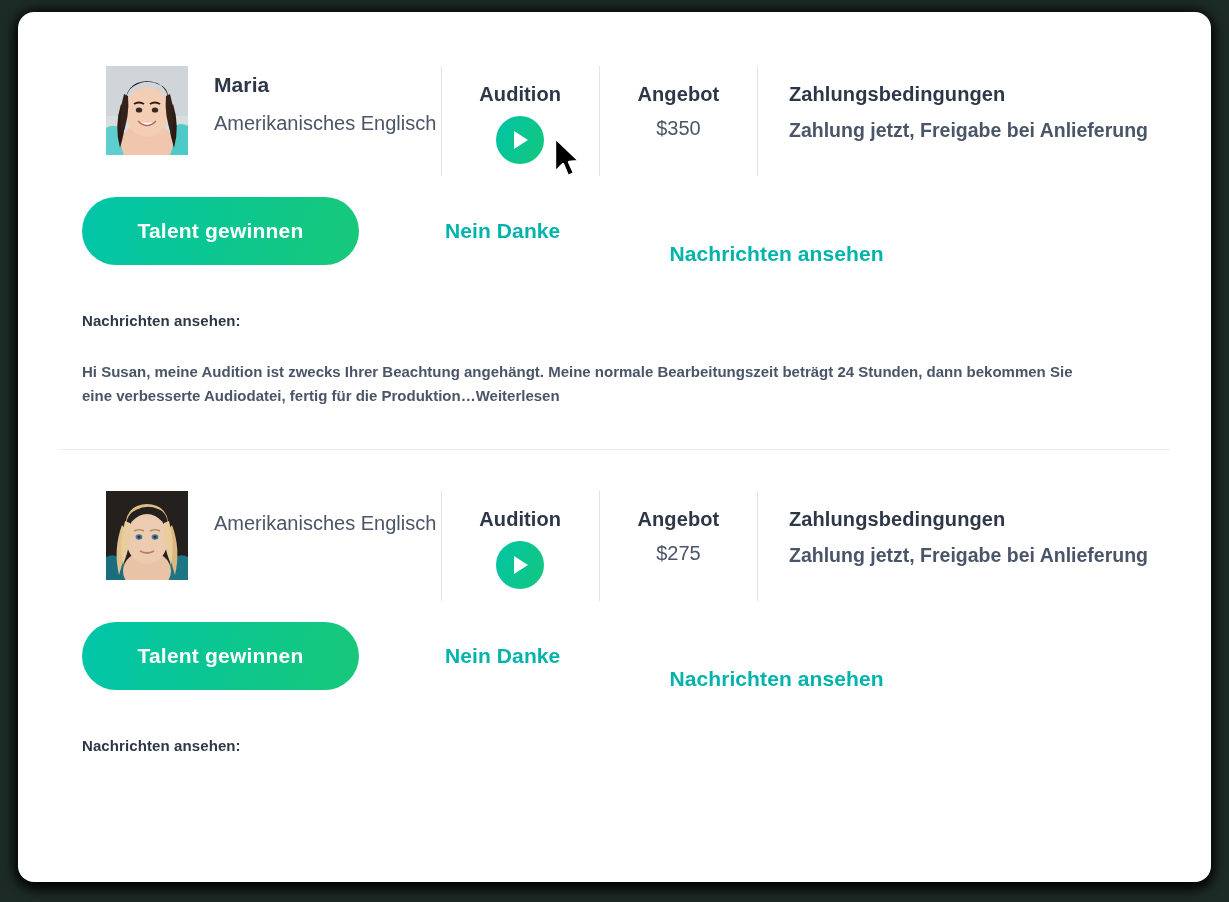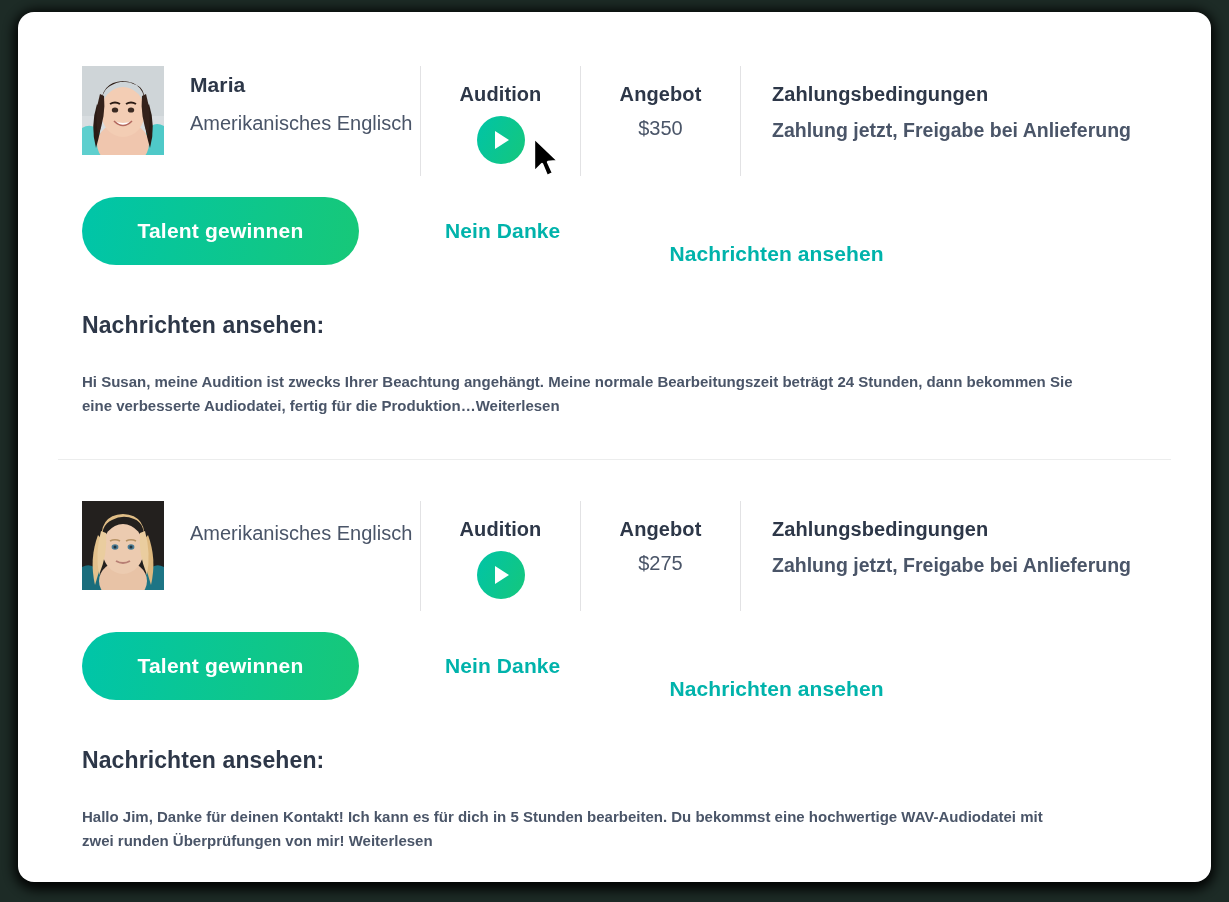--- a/index.html
+++ b/index.html
@@ -31,21 +31,21 @@
     overflow: hidden;
   }
 
   .talent-block { position: relative; width: 100%; }
 
   
   .info-row {
     position: relative;
     display: flex;
     align-items: flex-start;
-    padding-left: 64px;
+    padding-left: 88px;
   }
 
   .avatar {
     width: 82px; height: 89px;
     flex: 0 0 82px;
     overflow: hidden;
     background: #cfd3d6;
     position: relative;
   }
   .avatar svg { display: block; width: 82px; height: 89px; }
@@ -152,21 +152,21 @@
     letter-spacing: .1px;
     text-align: right;
   }
   .link-decline { margin-left: 42px; }
   .link-messages { margin-left: 65px; margin-top: 46px; }
 
   
   .msg-label {
     padding-left: 64px;
     margin-top: 46px;
-    font-size: 23px;
+    font-size: 15px;
     font-weight: bold;
     color: #2d3748;
     letter-spacing: .1px;
   }
   .msg-body {
     padding-left: 64px;
     margin-top: 31px;
     width: 1060px;
     font-size: 15px;
     font-weight: bold;
@@ -317,16 +317,15 @@
       </div>
     </div>
 
     <div class="action-row">
       <button class="win-btn">Talent gewinnen</button>
       <span class="link link-decline">Nein Danke</span>
       <span class="link link-messages">Nachrichten ansehen</span>
     </div>
 
     <div class="msg-label">Nachrichten ansehen:</div>
-    <div class="msg-body">Hallo Jim, Danke für deinen Kontakt! Ich kann es für dich in 5 Stunden bearbeiten. Du bekommst eine hochwertige WAV-Audiodatei mit zwei runden Überprüfungen von mir! Weiterlesen</div>
   </div>
 
 </div>
 
 </body></html>

